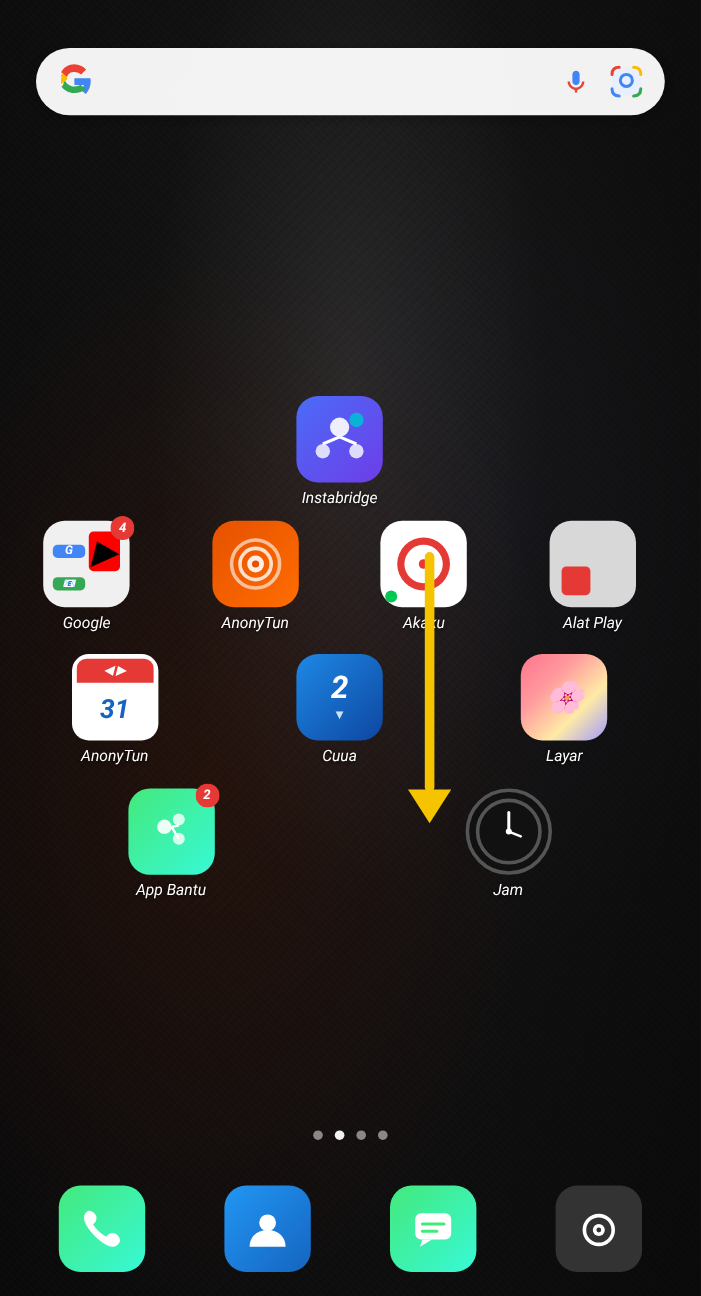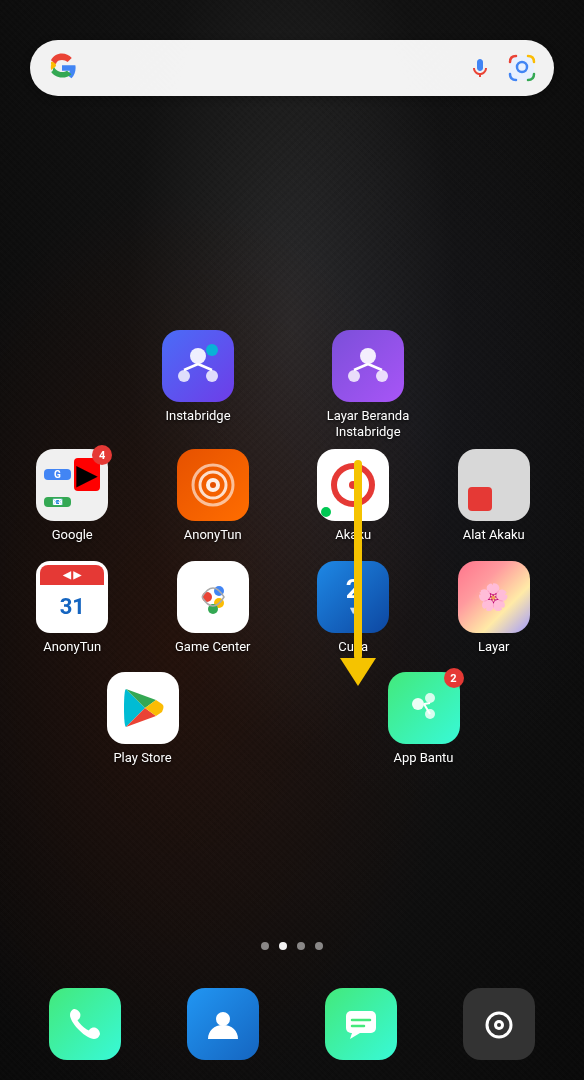--- a/index.html
+++ b/index.html
@@ -77,20 +77,21 @@
       justify-content: center;
       flex-shrink: 0;
     }
 
     
     .app-grid {
       position: absolute;
       top: 330px;
       left: 2px;
       right: 20px;
+      font-style: italic;
     }
 
     .app-row {
       display: flex;
       justify-content: space-around;
       margin-bottom: 18px;
     }
 
     .app-item {
       display: flex;
@@ -354,34 +355,20 @@
               <circle cx="40" cy="36" r="6" fill="white" opacity="0.8"></circle>
               <line x1="26" y1="24" x2="12" y2="30" stroke="white" stroke-width="2.5"></line>
               <line x1="26" y1="24" x2="40" y2="30" stroke="white" stroke-width="2.5"></line>
               <circle cx="40" cy="10" r="6" fill="#00bcd4" opacity="0.9"></circle>
             </svg>
           </div>
         </div>
         <span class="app-label">Instabridge</span>
       </div>
 
-      <div class="app-item">
-        <div class="app-icon-wrap">
-          <div class="app-icon icon-layar-instabridge">
-            <svg width="52" height="52" viewBox="0 0 52 52">
-              <circle cx="26" cy="16" r="8" fill="white" opacity="0.9"></circle>
-              <circle cx="12" cy="36" r="6" fill="white" opacity="0.8"></circle>
-              <circle cx="40" cy="36" r="6" fill="white" opacity="0.8"></circle>
-              <line x1="26" y1="24" x2="12" y2="30" stroke="white" stroke-width="2.5"></line>
-              <line x1="26" y1="24" x2="40" y2="30" stroke="white" stroke-width="2.5"></line>
-            </svg>
-          </div>
-        </div>
-        <span class="app-label">Layar Beranda Instabridge</span>
-      </div>
 
     </div>
 
     <div class="app-row">
 
       <div class="app-item">
         <div class="app-icon-wrap">
           <div class="app-icon icon-google-folder" style="background:#f0f0f0; display:grid; grid-template-columns:1fr 1fr; gap:3px; padding:8px; border-radius:18px;">
             <div style="background:#4285F4;border-radius:4px;display:flex;align-items:center;justify-content:center;font-size:10px;color:white;font-weight:bold;">G</div>
             <div style="background:#FF0000;border-radius:4px;display:flex;align-items:center;justify-content:center;">▶</div>
@@ -425,52 +412,37 @@
 
       <div class="app-item">
         <div class="app-icon-wrap">
           <div class="app-icon icon-alat" style="background:#d8d8d8; display:grid; grid-template-columns:1fr 1fr; gap:4px; padding:10px; border-radius:18px;">
             <div style="background:#555;border-radius:4px;"></div>
             <div style="background:#aaa;border-radius:4px;"></div>
             <div style="background:#e53935;border-radius:4px;width:100%;height:100%;"></div>
             <div style="background:#555;border-radius:4px;"></div>
           </div>
         </div>
-        <span class="app-label">Alat Akaku</span>
+        <span class="app-label">Alat Play</span>
       </div>
 
     </div>
 
     <div class="app-row">
 
       <div class="app-item">
         <div class="app-icon-wrap">
           <div class="app-icon icon-kalender" style="background:white; flex-direction:column; padding:4px; border-radius:14px;">
             <div style="background:#e53935; width:100%; height:20px; border-radius:8px 8px 0 0; display:flex; align-items:center; justify-content:center; color:white; font-size:10px; font-weight:bold;">◀ ▶</div>
             <div style="display:flex; align-items:center; justify-content:center; flex:1; font-size:22px; font-weight:bold; color:#1565c0;">31</div>
           </div>
         </div>
         <span class="app-label">AnonyTun</span>
       </div>
 
-      <div class="app-item">
-        <div class="app-icon-wrap">
-          <div class="app-icon icon-gamecenter" style="background:white;">
-            <svg width="52" height="52" viewBox="0 0 52 52">
-              <path d="M26 8 L42 20 L36 38 L16 38 L10 20 Z" fill="none"></path>
-              <circle cx="20" cy="26" r="5" fill="#ea4335"></circle>
-              <circle cx="32" cy="20" r="5" fill="#4285f4"></circle>
-              <circle cx="32" cy="32" r="5" fill="#fbbc04"></circle>
-              <circle cx="26" cy="38" r="5" fill="#34a853"></circle>
-              <path d="M15 26 Q26 8 37 26 Q26 44 15 26" stroke="#aaa" fill="none" stroke-width="1.5"></path>
-            </svg>
-          </div>
-        </div>
-        <span class="app-label">Game Center</span>
-      </div>
 
       <div class="app-item">
         <div class="app-icon-wrap">
           <div class="app-icon icon-cuua" style="background:linear-gradient(135deg,#1e88e5,#0d47a1); flex-direction:column; gap:2px;">
             <div style="font-size:26px; font-weight:bold; color:white; line-height:1;">2</div>
             <div style="font-size:11px; color:rgba(255,255,255,0.8);">▼</div>
           </div>
         </div>
         <span class="app-label">Cuua</span>
       </div>
@@ -481,52 +453,52 @@
             <div style="width:52px;height:52px;display:flex;align-items:center;justify-content:center;font-size:26px;">🌸</div>
           </div>
         </div>
         <span class="app-label">Layar</span>
       </div>
 
     </div>
 
     <div class="app-row">
 
-      <div class="app-item">
-        <div class="app-icon-wrap">
-          <div class="app-icon icon-playstore" style="background:white;">
-            <svg width="44" height="44" viewBox="0 0 44 44">
-              <path d="M4 2 L38 20 L4 38 Z" fill="none"></path>
-              <path d="M5 3 L24 22 L5 41 Q3 40 3 22 Q3 4 5 3Z" fill="#00BCD4"></path>
-              <path d="M5 3 L35 14 L24 22Z" fill="#34A853"></path>
-              <path d="M5 41 L35 30 L24 22Z" fill="#EA4335"></path>
-              <path d="M35 14 L41 18 Q44 20 41 26 L35 30 L24 22Z" fill="#FBBC04"></path>
-            </svg>
-          </div>
-        </div>
-        <span class="app-label">Play Store</span>
-      </div>
 
       <div class="app-item">
         <div class="app-icon-wrap">
           <div class="app-icon icon-appmarket" style="background:linear-gradient(135deg,#43e97b,#38f9d7);">
             <svg width="44" height="44" viewBox="0 0 44 44">
               <circle cx="16" cy="18" r="6" fill="white" opacity="0.9"></circle>
               <circle cx="28" cy="12" r="5" fill="white" opacity="0.8"></circle>
               <circle cx="28" cy="28" r="5" fill="white" opacity="0.8"></circle>
               <line x1="22" y1="18" x2="28" y2="17" stroke="white" stroke-width="2"></line>
               <line x1="22" y1="18" x2="28" y2="28" stroke="white" stroke-width="2"></line>
             </svg>
           </div>
           <span class="badge">2</span>
         </div>
         <span class="app-label">App Bantu</span>
       </div>
 
 
+      <div class="app-item">
+        <div class="app-icon-wrap">
+          <div class="app-icon icon-jam" style="background:#111; border-radius:50%; border:3px solid #555; overflow:visible;">
+            <svg width="60" height="60" viewBox="0 0 60 60">
+              <circle cx="30" cy="30" r="26" fill="#111" stroke="#555" stroke-width="3"></circle>
+              <circle cx="30" cy="30" r="2.5" fill="white"></circle>
+
+              <line x1="30" y1="30" x2="30" y2="14" stroke="white" stroke-width="2.5" stroke-linecap="round"></line>
+              <line x1="30" y1="30" x2="40" y2="34" stroke="white" stroke-width="2" stroke-linecap="round"></line>
+            </svg>
+          </div>
+        </div>
+        <span class="app-label">Jam</span>
+      </div>
 
     </div>
 
   </div>
 
   <div class="arrow-annotation">
     <div class="arrow-shaft"></div>
     <div class="arrow-head"></div>
   </div>
 

